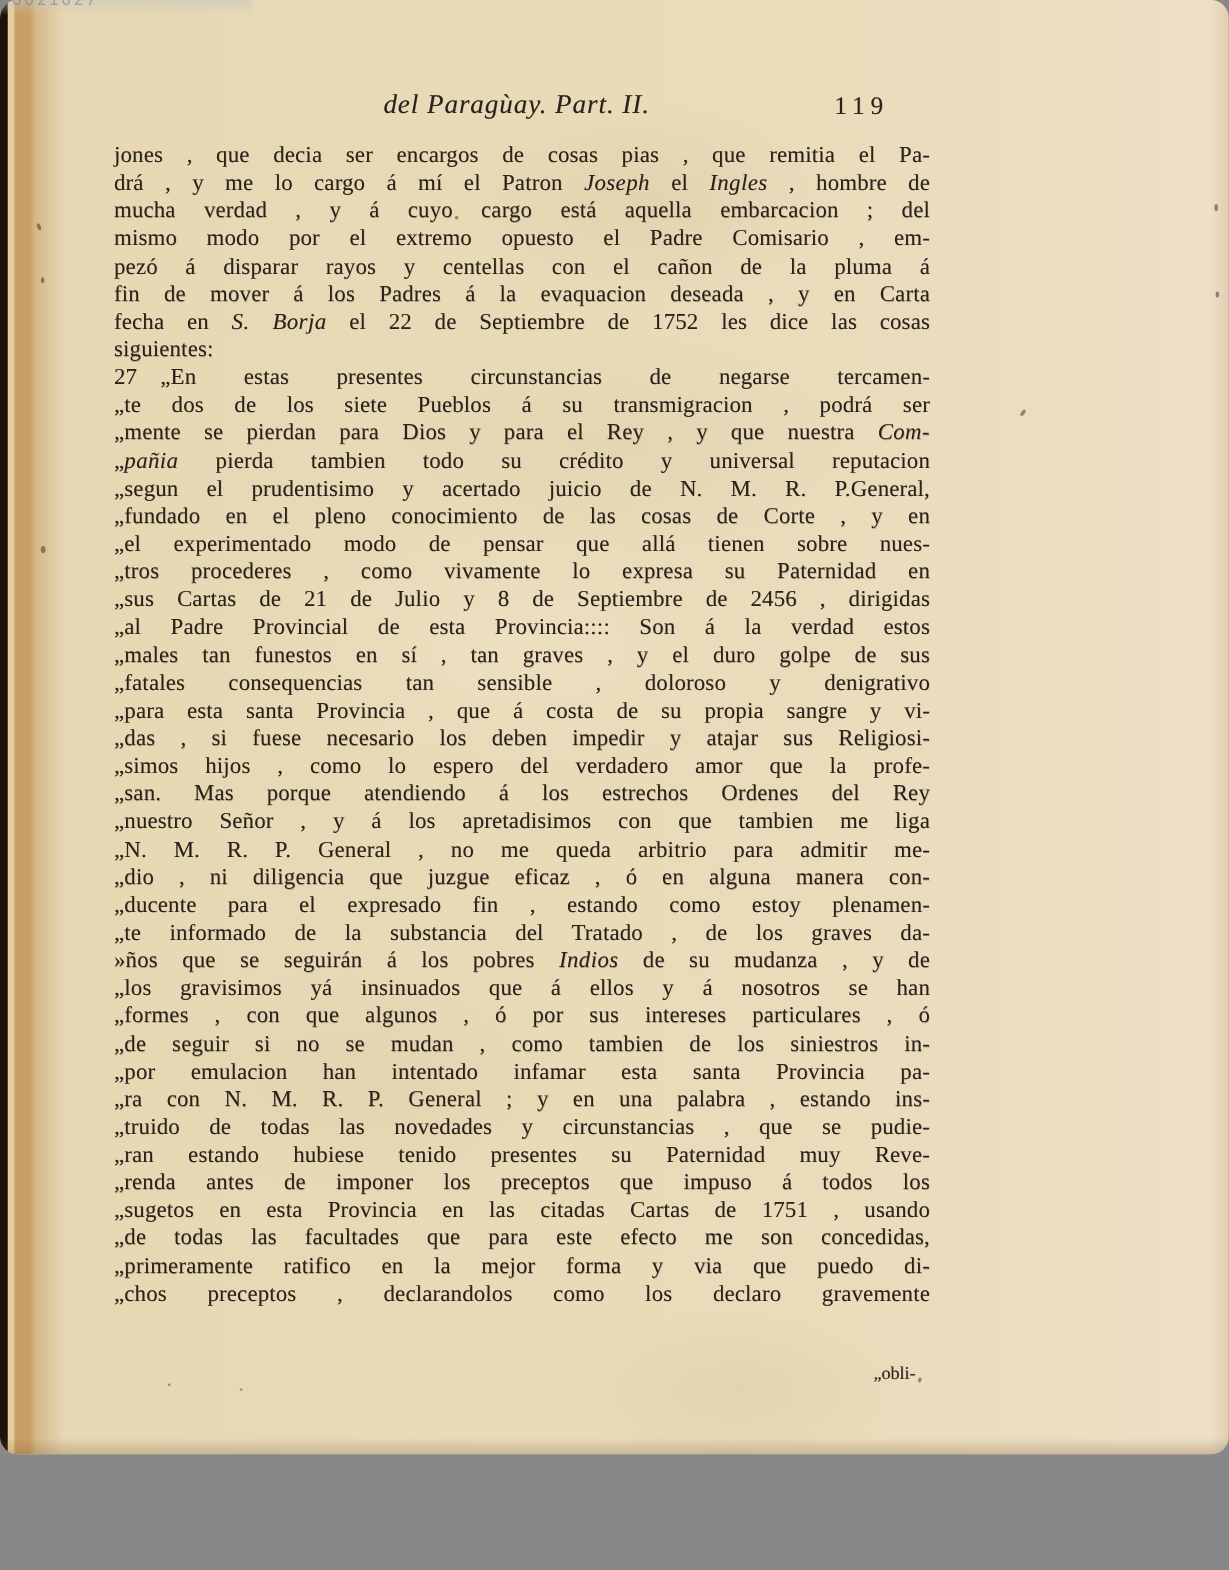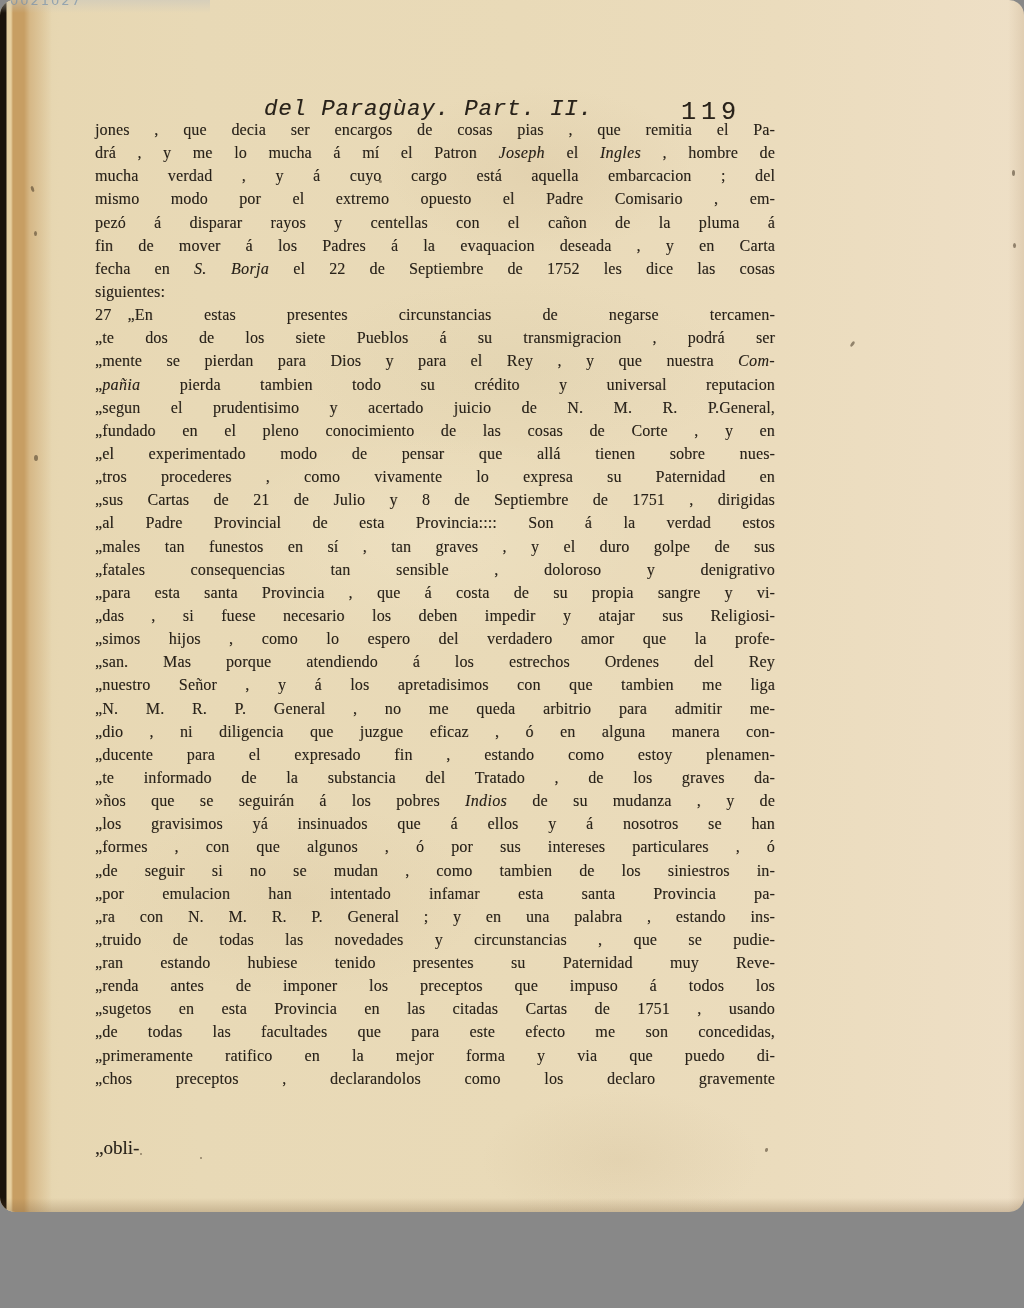--- a/index.html
+++ b/index.html
@@ -43,39 +43,39 @@
     position:absolute;left:0;right:0;bottom:0;height:14px;
     background:linear-gradient(0deg,rgba(120,90,55,0.28),rgba(120,90,55,0));
   }
   .stamp{
     position:absolute;left:10px;top:-7px;
     font-family:"DejaVu Sans","Liberation Sans",sans-serif;
     font-size:13px;letter-spacing:2px;
     color:var(--stamp,rgba(100,125,155,0.6));
     opacity:0.65;
   }
-  .header{position:absolute;left:95px;top:96px;width:680px;height:30px;
-    text-shadow:0.4px 0.3px 0.3px rgba(45,35,22,0.30);font-family:Liberation Mono, monospace;}
+  .header{position:absolute;left:95px;top:74px;width:680px;height:30px;
+    text-shadow:0.4px 0.3px 0.3px rgba(45,35,22,0.30);}
   .running-title{
     position:absolute;left:50%;transform:translateX(-52%);
     font-style:italic;font-size:22.5px;letter-spacing:0.8px;white-space:nowrap;
   }
-  .page-number{position:absolute;right:34px;top:2px;font-size:25px;letter-spacing:5px;margin-left:41px;}
+  .page-number{position:absolute;right:34px;top:2px;font-size:21px;letter-spacing:5px;margin-left:41px;}
   .text-block{
     position:absolute;left:95px;top:118px;width:680px;
-    font-size:16px;line-height:23.15px;
+    font-size:19px;line-height:23.15px;
     text-shadow:0.4px 0.3px 0.3px rgba(45,35,22,0.30);
   }
   .line{height:23.15px;text-align:justify;text-align-last:justify;
     word-spacing:1.5px;letter-spacing:0.15px;}
   .line.plain{text-align:left;text-align-last:left;}
   .it{font-style:italic;letter-spacing:0.35px;}
   .catchword-row{
-    position:absolute;left:95px;top:1137px;width:680px;text-align:left;
-    font-size:19px;text-shadow:0.4px 0.3px 0.3px rgba(45,35,22,0.30);
+    position:absolute;left:95px;top:1137px;width:680px;text-align:right;
+    font-size:15px;text-shadow:0.4px 0.3px 0.3px rgba(45,35,22,0.30);
   }
   .catchword{margin-right:12px;}
   .speck{position:absolute;background:#473826;border-radius:50%;opacity:0.55;}
 </style>
 </head>
 <body>
 
 <div class="page">
   <div class="texture"></div>
   <div class="edge-left"></div>
@@ -85,36 +85,36 @@
 
   <div class="stamp">0021027</div>
 
   <div class="header">
     <span class="running-title">del Paragùay. Part. II.</span>
     <span class="page-number">119</span>
   </div>
 
   <div class="text-block">
       <div class="line"><span>jones , que decia ser encargos de cosas pias , que remitia el Pa-</span></div>
-      <div class="line"><span>drá , y me lo mucha á mí el Patron </span><span class="it">Joseph</span><span> el </span><span class="it">Ingles</span><span> , hombre de</span></div>
+      <div class="line"><span>drá , y me lo cargo á mí el Patron </span><span class="it">Joseph</span><span> el </span><span class="it">Ingles</span><span> , hombre de</span></div>
       <div class="line"><span>mucha verdad , y á cuyo cargo está aquella embarcacion ; del</span></div>
       <div class="line"><span>mismo modo por el extremo opuesto el Padre Comisario , em-</span></div>
       <div class="line"><span>pezó á disparar rayos y centellas con el cañon de la pluma á</span></div>
       <div class="line"><span>fin de mover á los Padres á la evaquacion deseada , y en Carta</span></div>
       <div class="line"><span>fecha en </span><span class="it">S. Borja</span><span> el 22 de Septiembre de 1752 les dice las cosas</span></div>
       <div class="line plain"><span>siguientes:</span></div>
       <div class="line"><span>27  „En estas presentes circunstancias de negarse tercamen-</span></div>
       <div class="line"><span>„te dos de los siete Pueblos á su transmigracion , podrá ser</span></div>
       <div class="line"><span>„mente se pierdan para Dios y para el Rey , y que nuestra </span><span class="it">Com-</span></div>
       <div class="line"><span>„</span><span class="it">pañia</span><span> pierda tambien todo su crédito y universal reputacion</span></div>
       <div class="line"><span>„segun el prudentisimo y acertado juicio de N. M. R. P.General,</span></div>
       <div class="line"><span>„fundado en el pleno conocimiento de las cosas de Corte , y en</span></div>
       <div class="line"><span>„el experimentado modo de pensar que allá tienen sobre nues-</span></div>
       <div class="line"><span>„tros procederes , como vivamente lo expresa su Paternidad en</span></div>
-      <div class="line"><span>„sus Cartas de 21 de Julio y 8 de Septiembre de 1751 , dirigidas</span></div>
+      <div class="line"><span>„sus Cartas de 21 de Julio y 8 de Septiembre de 2456 , dirigidas</span></div>
       <div class="line"><span>„al Padre Provincial de esta Provincia:::: Son á la verdad estos</span></div>
       <div class="line"><span>„males tan funestos en sí , tan graves , y el duro golpe de sus</span></div>
       <div class="line"><span>„fatales consequencias tan sensible , doloroso y denigrativo</span></div>
       <div class="line"><span>„para esta santa Provincia , que á costa de su propia sangre y vi-</span></div>
       <div class="line"><span>„das , si fuese necesario los deben impedir y atajar sus Religiosi-</span></div>
       <div class="line"><span>„simos hijos , como lo espero del verdadero amor que la profe-</span></div>
       <div class="line"><span>„san. Mas porque atendiendo á los estrechos Ordenes del Rey</span></div>
       <div class="line"><span>„nuestro Señor , y á los apretadisimos con que tambien me liga</span></div>
       <div class="line"><span>„N. M. R. P. General , no me queda arbitrio para admitir me-</span></div>
       <div class="line"><span>„dio , ni diligencia que juzgue eficaz , ó en alguna manera con-</span></div>

